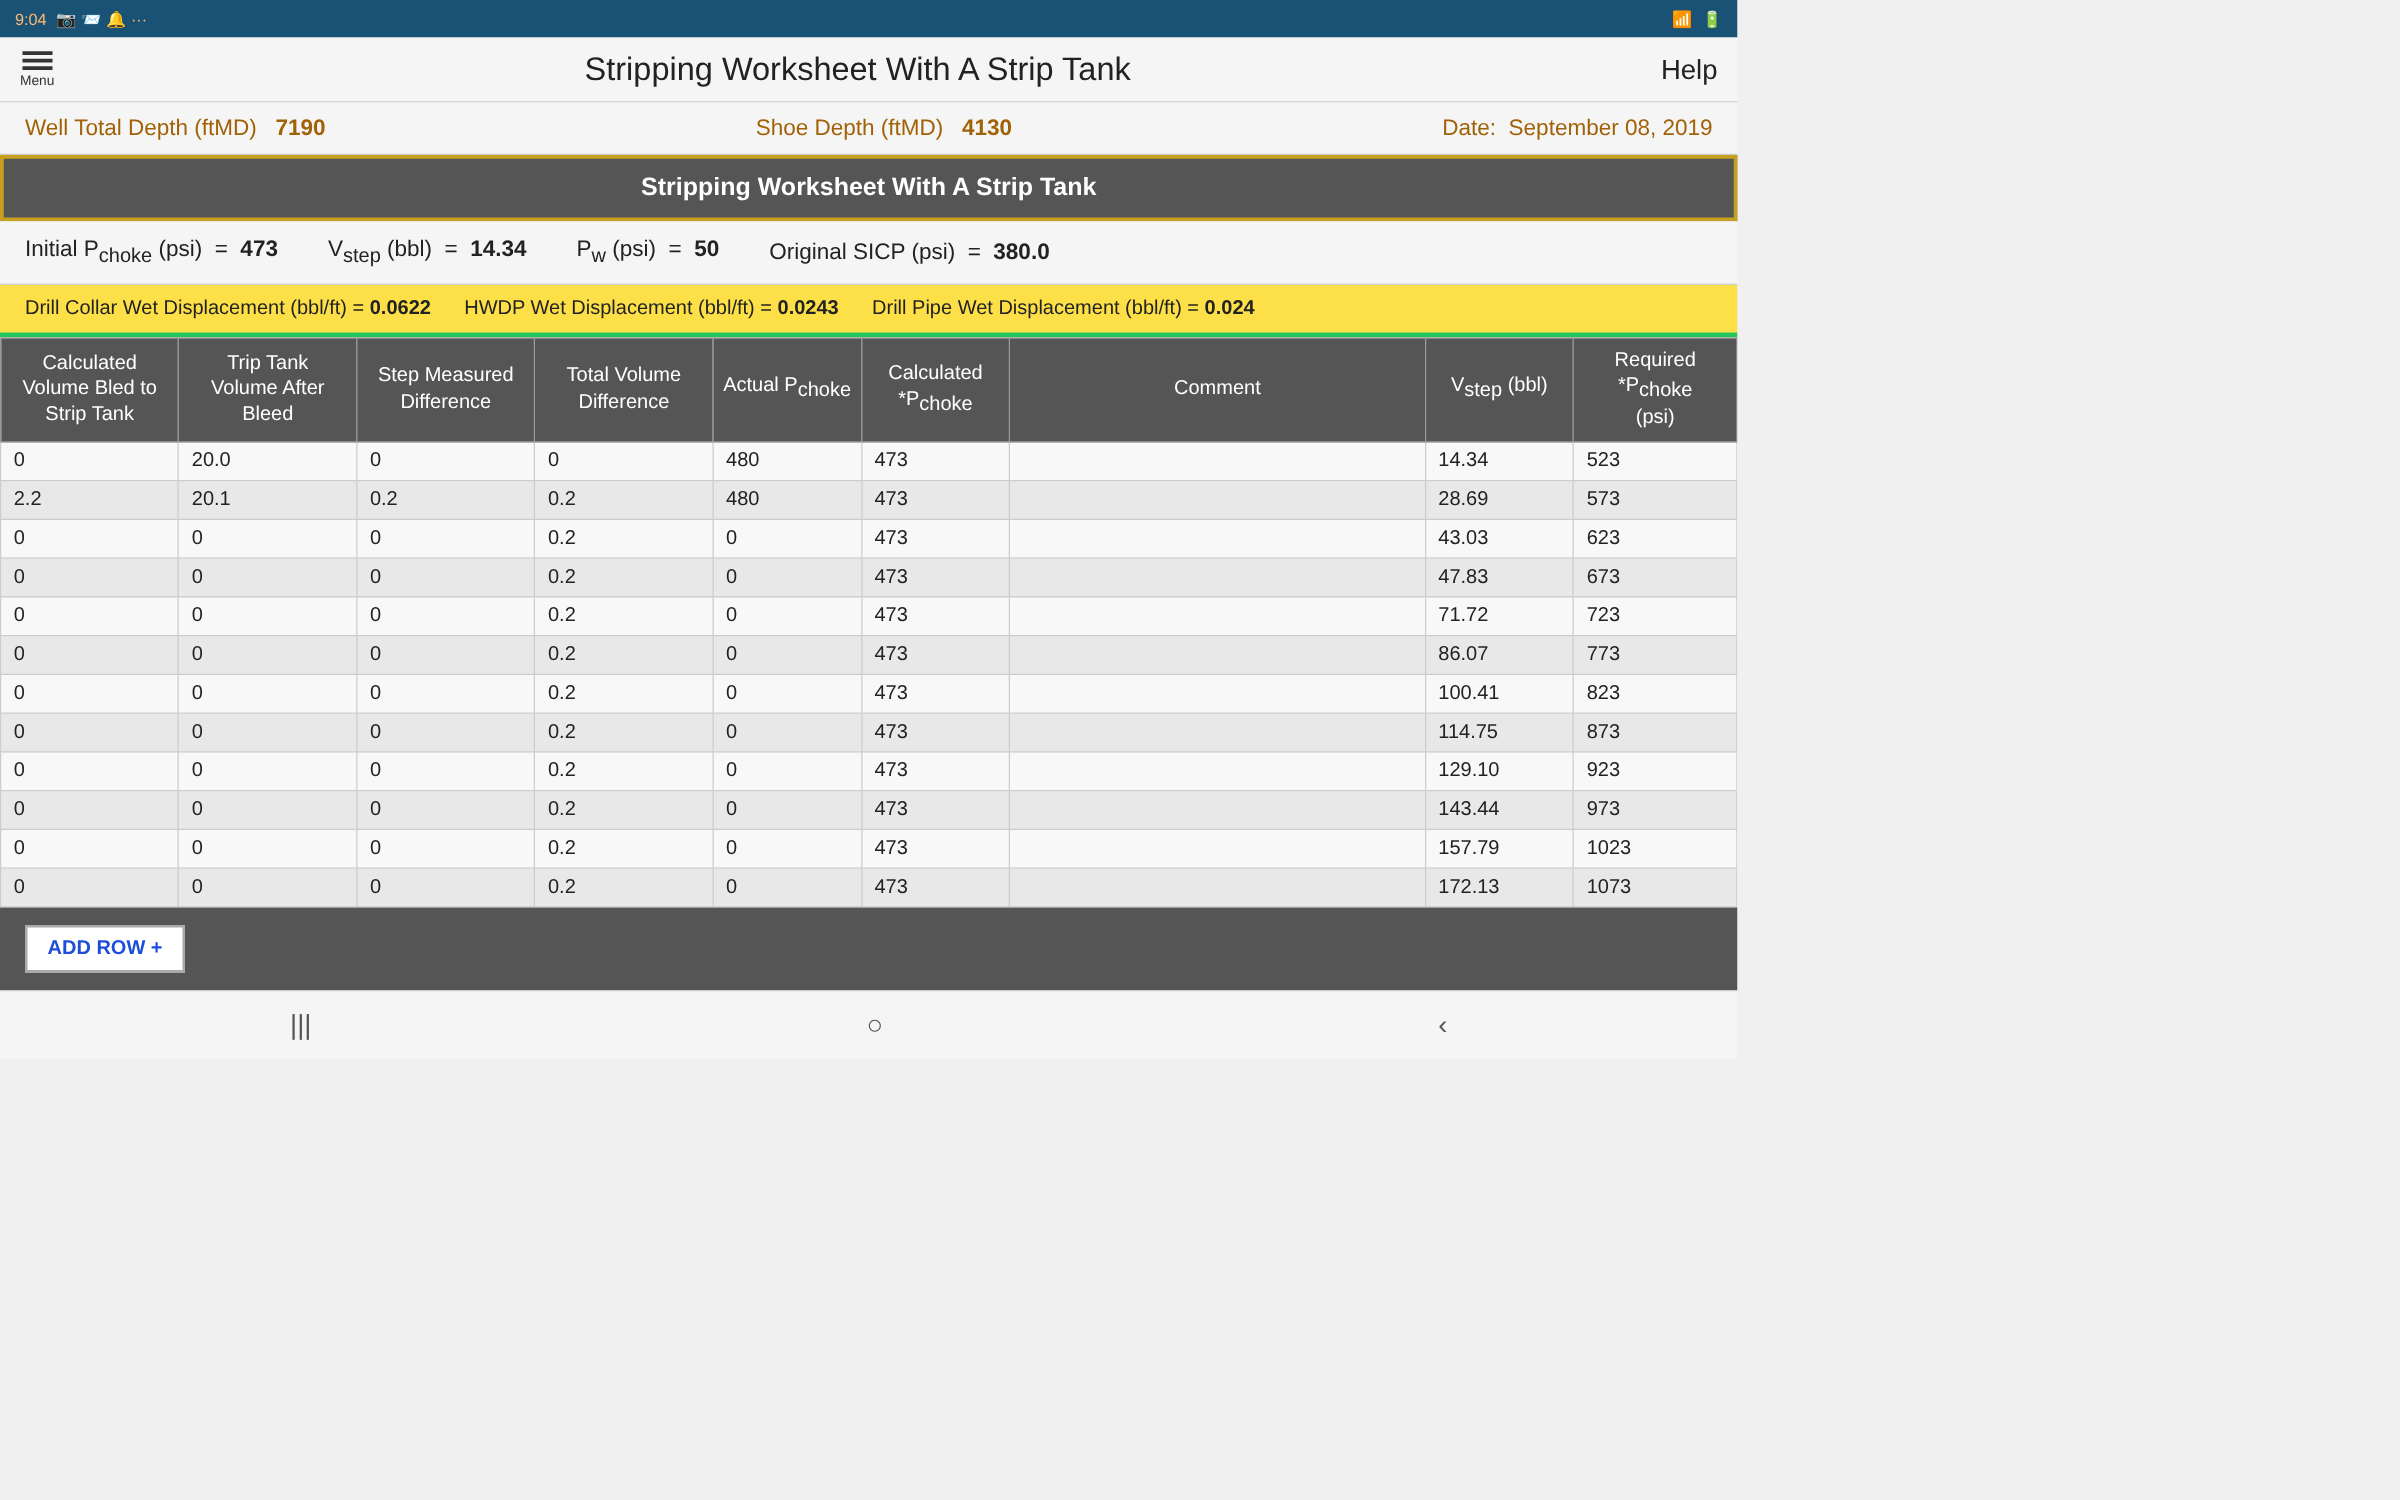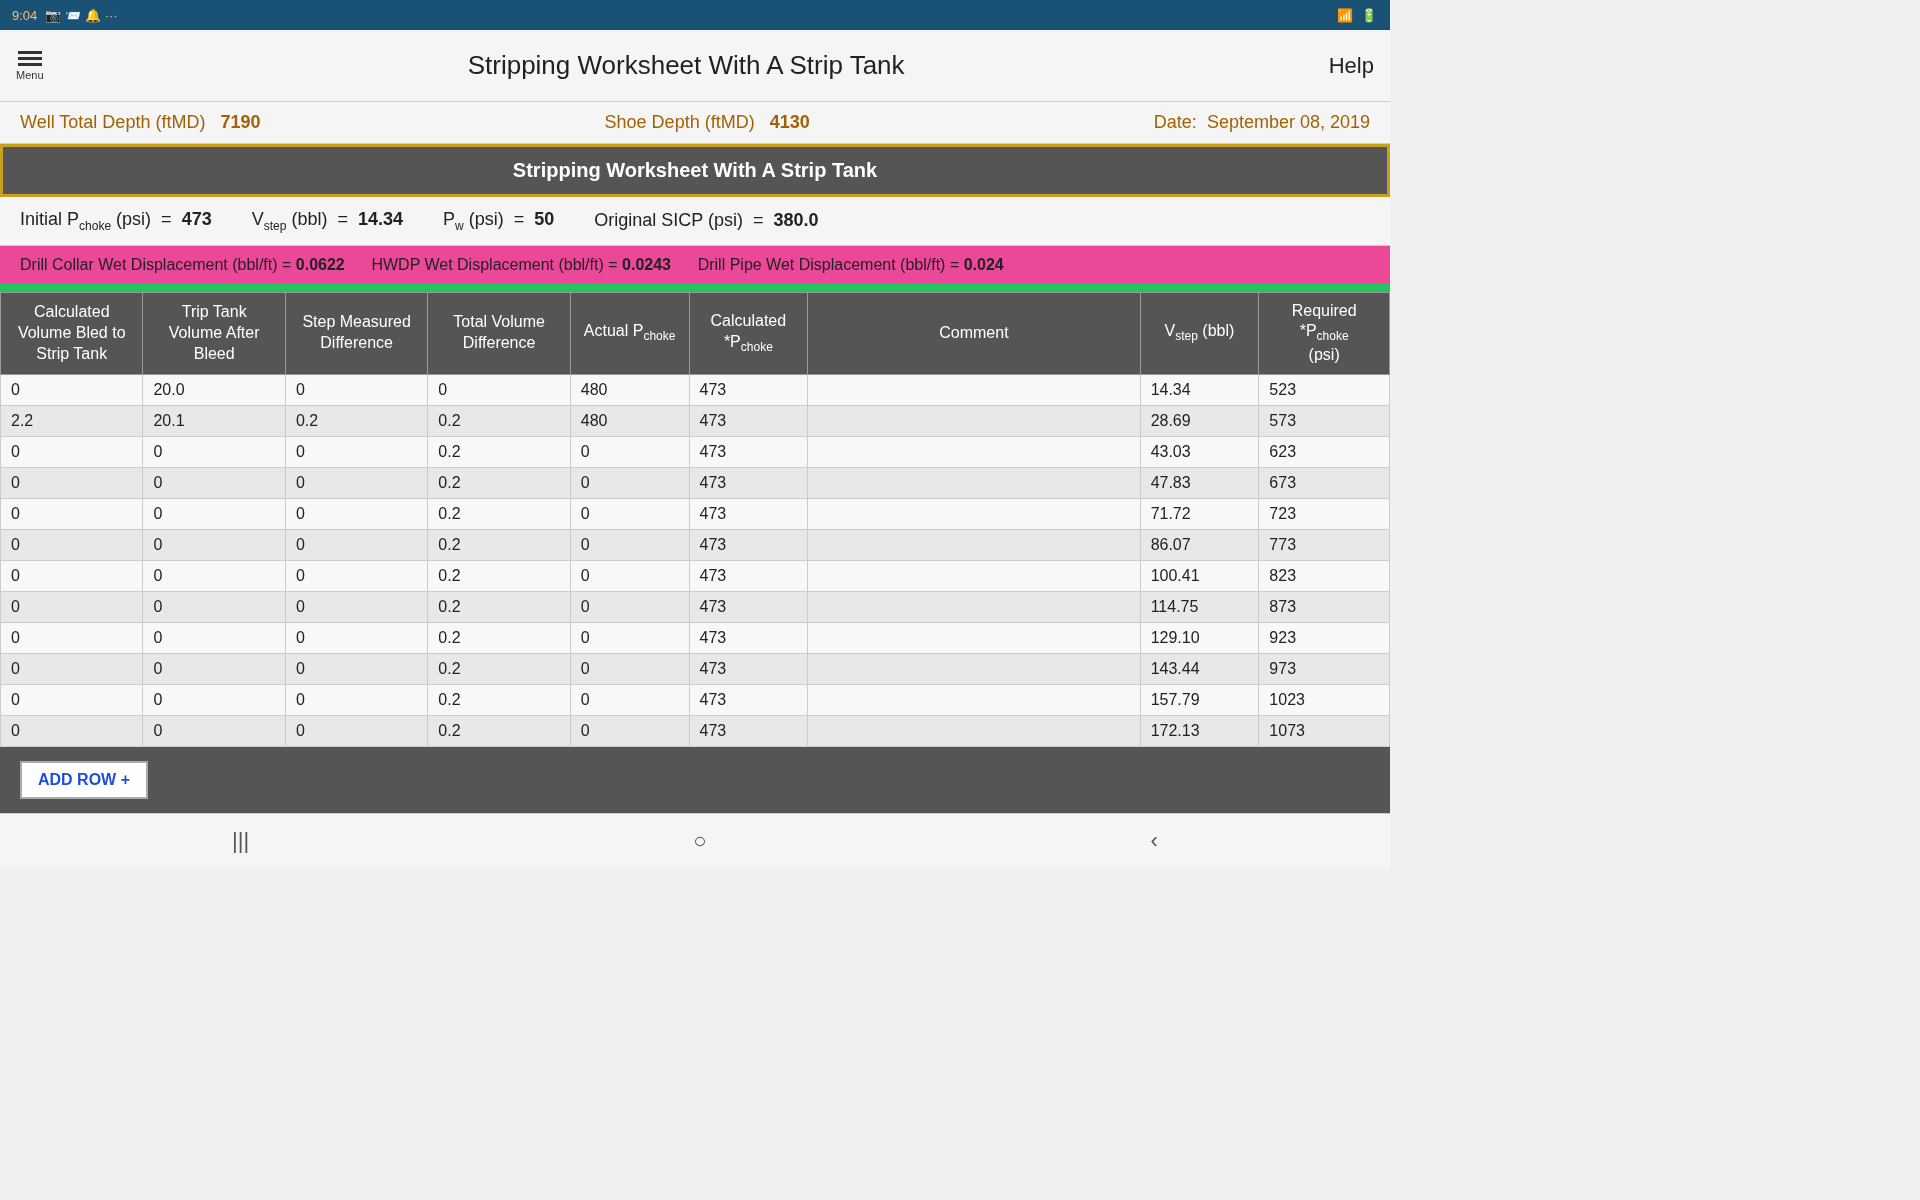--- a/index.html
+++ b/index.html
@@ -25,21 +25,21 @@
     .status-right { display: flex; align-items: center; gap: 8px; }
 
     
     .top-bar {
       background: #f5f5f5;
       display: flex;
       align-items: center;
       justify-content: space-between;
       padding: 8px 16px;
       border-bottom: 1px solid #ccc;
-      height: 72px;
+      height: 52px;
     }
     .menu-btn {
       display: flex; flex-direction: column; align-items: center;
       cursor: pointer; gap: 3px;
     }
     .menu-btn .bar { width: 24px; height: 3px; background: #333; }
     .menu-label { font-size: 11px; color: #333; }
     .top-title { font-size: 26px; color: #222; font-weight: normal; }
     .help-btn { font-size: 22px; color: #222; cursor: pointer; }
 
@@ -73,29 +73,29 @@
       padding: 12px 20px;
       font-size: 18px;
       color: #222;
       display: flex;
       align-items: center;
       gap: 40px;
       flex-wrap: wrap;
       border-bottom: 1px solid #ccc;
     }
     .params-row span { white-space: nowrap; }
-    sub { font-size: 12px; }
+    sub { font-size: 16px; }
 
     
     .displacement-row {
-      background: #ec4899;
+      background: #fde047;
       padding: 10px 20px;
       font-size: 16px;
       color: #222;
-      border-bottom: 8px solid #22c55e;
+      border-bottom: 4px solid #22c55e;
     }
 
     
     .table-wrapper {
       overflow-x: auto;
       background: white;
     }
 
     table {
       border-collapse: collapse;

